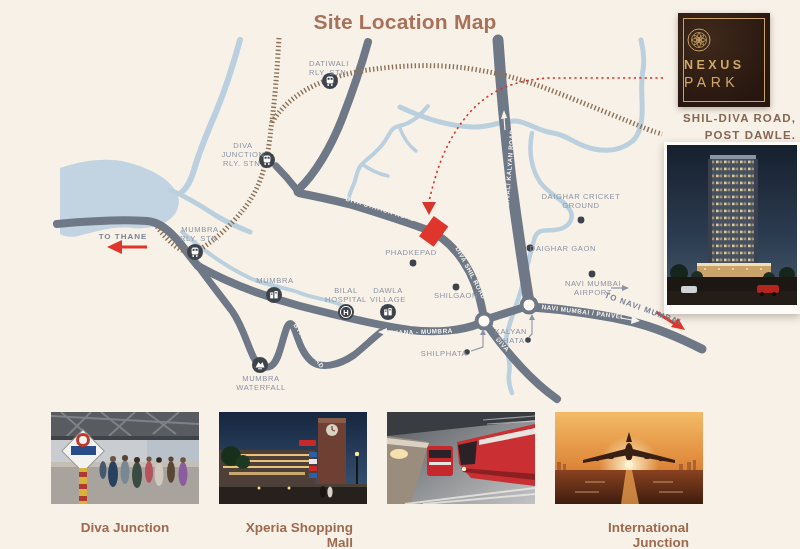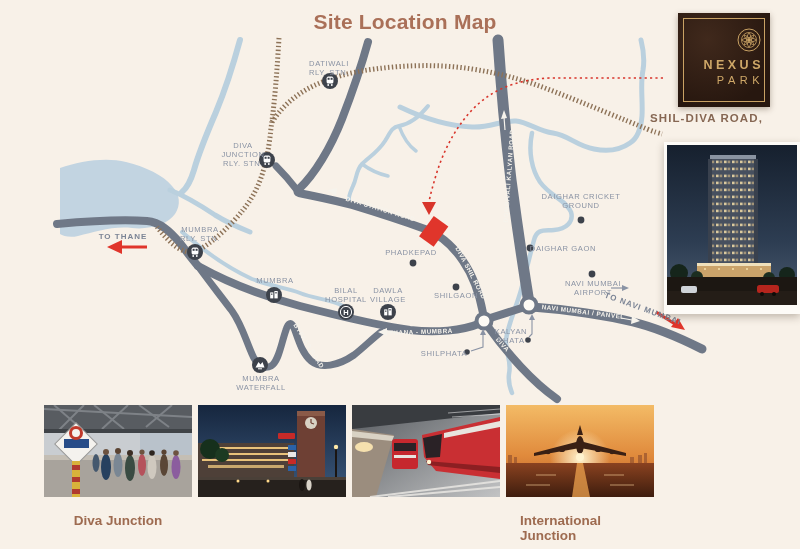--- a/index.html
+++ b/index.html
@@ -18,30 +18,30 @@
   .river{fill:none;stroke:#bad0de;stroke-linecap:round;stroke-linejoin:round;}
   .rail{fill:none;stroke:#8d7257;stroke-dasharray:1.4 2.4;}
   .icn{fill:#3d424b;}
   .dot{fill:#3d424b;}
   .conn{fill:none;stroke:#8a93a4;stroke-width:1.1;}
   
   #logo{left:678px;top:13px;width:92px;height:94px;
         background:radial-gradient(circle at 32% 28%,#40291c,#27170f 75%);
         box-shadow:0 2px 6px rgba(60,40,20,.35);}
   #logo .inner{position:absolute;inset:5px;border:1px solid #c9a264;
-        display:flex;flex-direction:column;align-items:flex-end;}
+        display:flex;flex-direction:column;align-items:flex-start;}
   #logo .brand{color:#cfa868;font-weight:bold;font-size:12.5px;letter-spacing:3.5px;margin-top:3px;}
-  #logo .brand2{color:#cfa868;font-size:11px;letter-spacing:4.5px;margin-top:2px;}
-  #address{left:650px;top:110px;width:146px;text-align:left;
+  #logo .brand2{color:#cfa868;font-size:14px;letter-spacing:4.5px;margin-top:2px;}
+  #address{left:650px;top:110px;width:146px;text-align:right;
         color:#866753;font-weight:bold;font-size:11.5px;letter-spacing:1.1px;line-height:1.5;}
   #bphoto{left:664px;top:142px;width:130px;height:166px;background:#fdfbf7;
         padding:3px;box-shadow:0 3px 8px rgba(60,45,30,.3);}
   
   #gallery{left:57px;top:404px;display:flex;gap:32px;}
-  #gallery figure{margin:1px;width:120px;display:flex;flex-direction:column;align-items:center;}
+  #gallery figure{margin:8px;width:120px;display:flex;flex-direction:column;align-items:center;text-align:right;}
   #gallery svg{display:block;width:148px;height:92px;}
   #gallery figcaption{margin-top:16px;font-size:13.5px;font-weight:bold;color:#9e6b50;}
 </style>
 </head>
 <body>
 
 <div id="title" class="abs">Site Location Map</div>
 
 <svg id="map" class="abs" viewBox="0 0 800 549">
 
@@ -217,20 +217,21 @@
       </g>
       <circle r="1.4" fill="#c9a264"></circle>
     </svg>
     <div class="brand">NEXUS</div>
     <div class="brand2">PARK</div>
   </div>
 </div>
 
 <div id="address" class="abs">
   <div>SHIL-DIVA ROAD,</div>
+  <div>POST DAWLE.</div>
 </div>
 
 <div id="bphoto" class="abs">
   <svg width="130" height="160" viewBox="0 0 130 160">
     <defs>
       <linearGradient id="sky" x1="0" y1="0" x2="0" y2="1">
         <stop offset="0" stop-color="#16202e"></stop>
           <stop offset=".6" stop-color="#2d3d52"></stop>
           <stop offset="1" stop-color="#4c5c70"></stop>
       </linearGradient>
@@ -348,20 +349,21 @@
         <circle cx="24" cy="50" r="7" fill="#1c3a22"></circle>
       <rect y="72" width="148" height="20" fill="#26211d"></rect>
       <rect y="72" width="148" height="3" fill="#4a4038"></rect>
       <ellipse cx="104" cy="80" rx="3" ry="6" fill="#1a1512"></ellipse>
         <ellipse cx="111" cy="80" rx="2.6" ry="5.5" fill="#d8d2c8"></ellipse>
       <line x1="138" y1="44" x2="138" y2="72" stroke="#1a1512" stroke-width="2"></line>
         <circle cx="138" cy="42" r="2.2" fill="#ffe9a8"></circle>
       <circle cx="70" cy="76" r="1.5" fill="#ffd98a"></circle>
         <circle cx="40" cy="76" r="1.5" fill="#ffd98a"></circle>
     </svg>
+    <figcaption>Xperia Shopping Mall</figcaption>
   </figure>
 
   <figure>
     <svg viewBox="0 0 148 92">
       <defs>
           <linearGradient id="mst" x1="0" y1="0" x2="1" y2="1">
             <stop offset="0" stop-color="#55595e"></stop>
             <stop offset="1" stop-color="#c2c3c4"></stop>
           </linearGradient>
         </defs>

